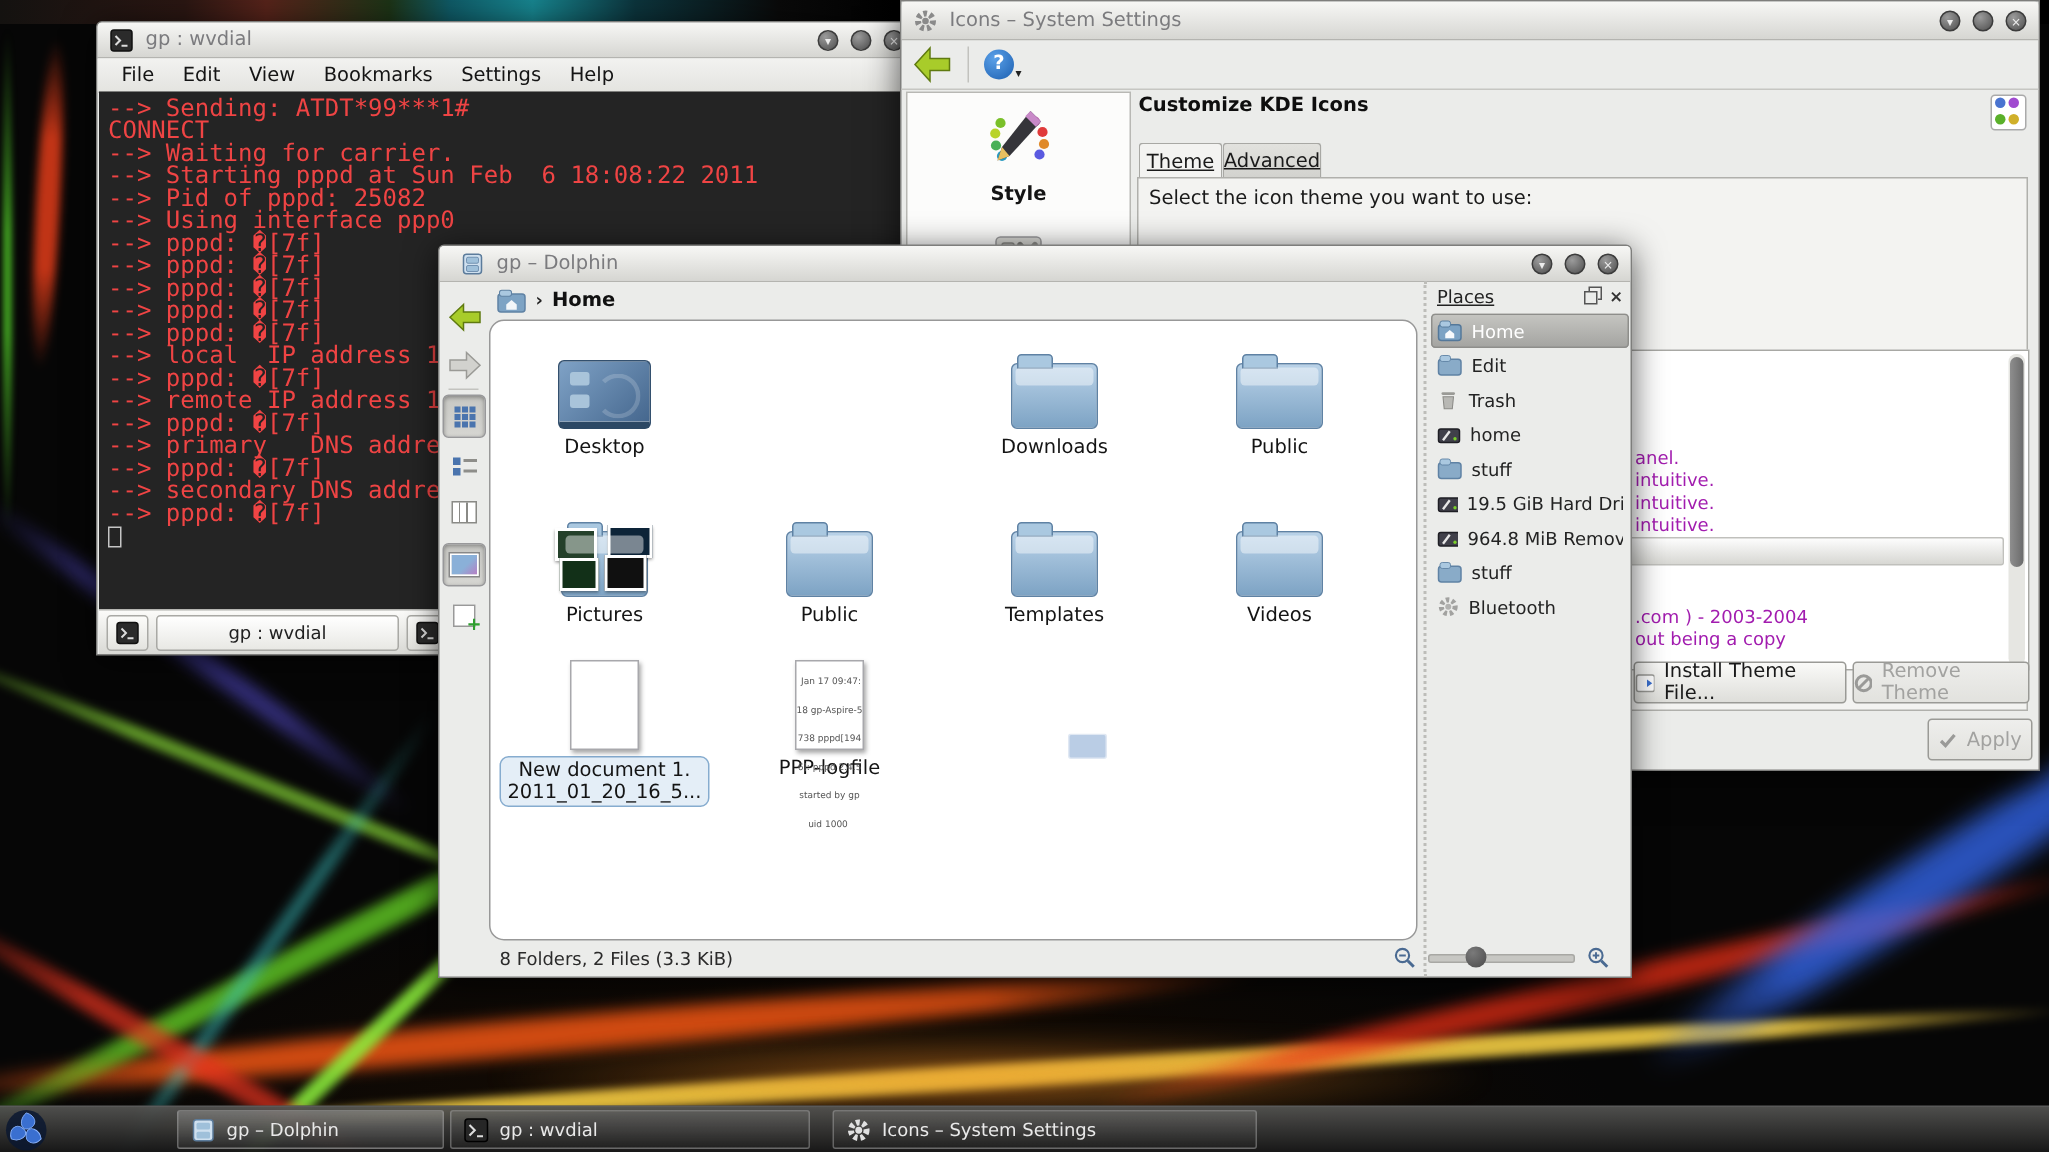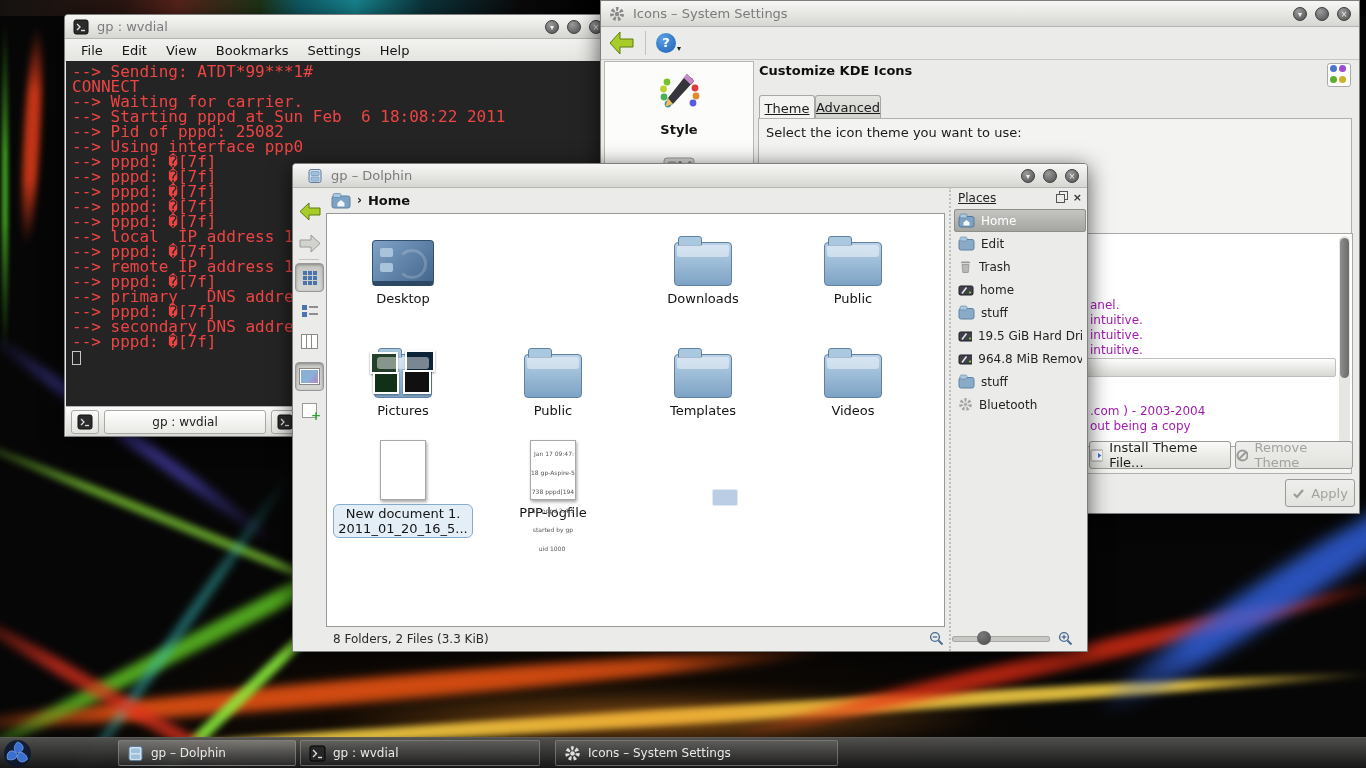--- a/index.html
+++ b/index.html
@@ -73,21 +73,21 @@
 
   
   .dolphin{left:292px;top:163px;width:794px;height:487px;z-index:30;}
   .crumbrow{position:absolute;left:0;right:0;top:23px;height:26px;display:flex;align-items:center;gap:6px;padding-left:38px;box-sizing:border-box;}
   .crumb-sep{font-weight:bold;font-size:12px;color:#222;}
   .crumb-label{font-weight:bold;font-size:13px;color:#111;}
   .rail{position:absolute;left:0;top:23px;width:33px;bottom:24px;}
   .railbtn{position:absolute;left:2px;width:29px;height:29px;border-radius:4px;display:flex;align-items:center;justify-content:center;}
   .railbtn.pressed{background:linear-gradient(#c7c7c3,#d6d6d2);box-shadow:inset 0 1px 3px rgba(0,0,0,.35);border:1px solid #98989a;box-sizing:border-box;}
   .rail-sep{position:absolute;left:6px;width:20px;height:1px;background:#c3c3bf;}
-  .viewarea{position:absolute;left:33px;top:49px;width:619px;height:414px;background:#fff;border:1px solid #989898;border-radius:0;box-sizing:border-box;}
+  .viewarea{position:absolute;left:33px;top:49px;width:619px;height:414px;background:#fff;border:1px solid #989898;border-radius:10px;box-sizing:border-box;}
   .cell{position:absolute;width:150px;text-align:center;}
   .cell-label{font-size:13px;color:#141414;margin-top:5px;}
   .iconbox{height:66px;display:flex;align-items:flex-end;justify-content:center;}
   .folder{position:relative;width:58px;height:44px;background:linear-gradient(#b9d2e8,#7da3c4);border:1px solid #5f82a4;border-radius:4px;box-sizing:border-box;}
   .folder:before{content:"";position:absolute;top:-7px;left:3px;width:22px;height:8px;background:#aac8e0;border:1px solid #5f82a4;border-radius:3px 3px 0 0;}
   .folder:after{content:"";position:absolute;left:2px;right:2px;top:2px;height:12px;background:rgba(255,255,255,.45);border-radius:3px;}
   .desktopicon{position:relative;width:62px;height:46px;background:linear-gradient(135deg,#7fa2c6,#45678e);border:1px solid #33506e;border-radius:4px;border-bottom:5px solid #2c4864;box-sizing:border-box;}
   .desktopicon .mini{position:absolute;left:7px;width:13px;height:9px;background:#a9c4da;border-radius:2px;}
   .desktopicon .swirl{position:absolute;right:6px;top:8px;width:24px;height:24px;border:3px solid rgba(255,255,255,.18);border-radius:50%;border-left-color:transparent;}
   .ph{position:absolute;border:2px solid #fff;box-shadow:0 1px 2px rgba(0,0,0,.4);}

